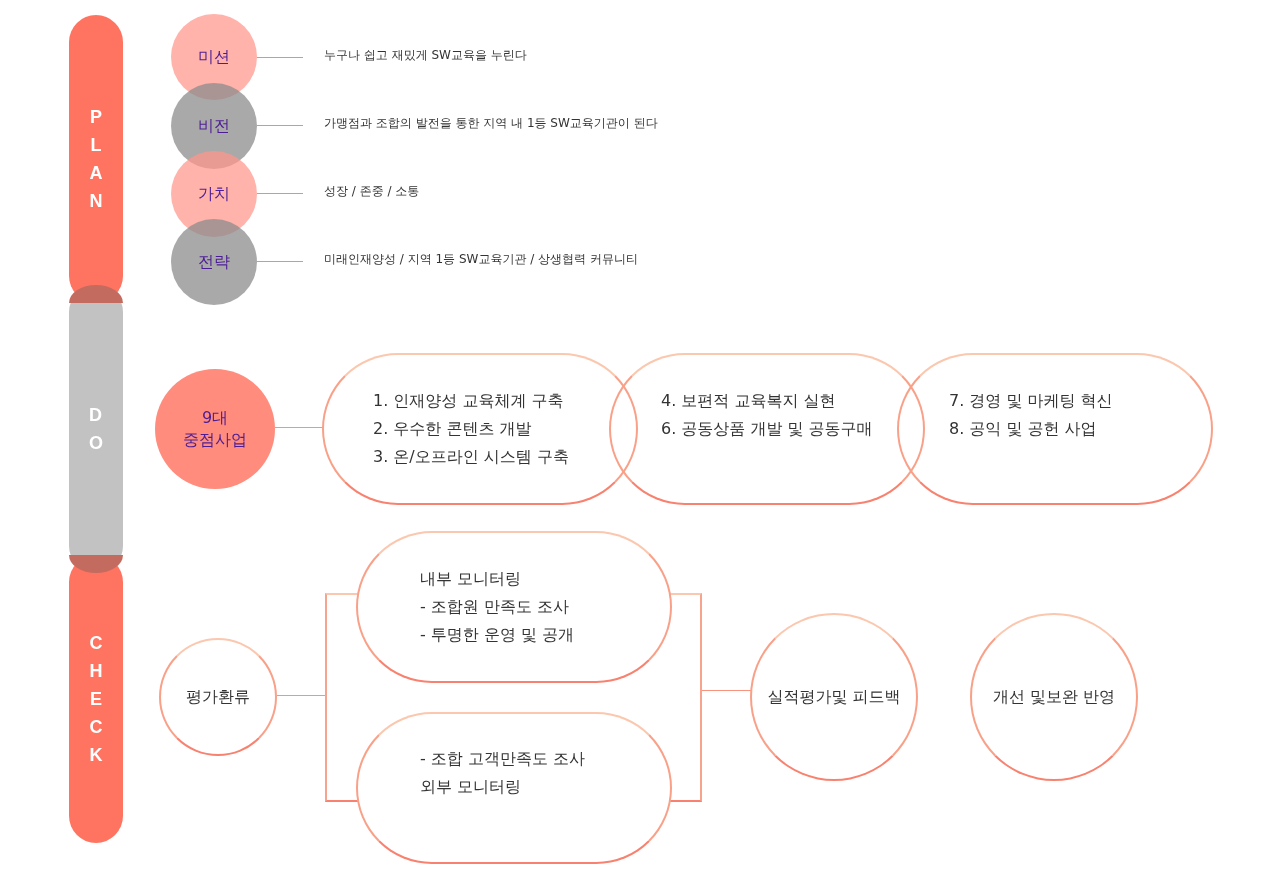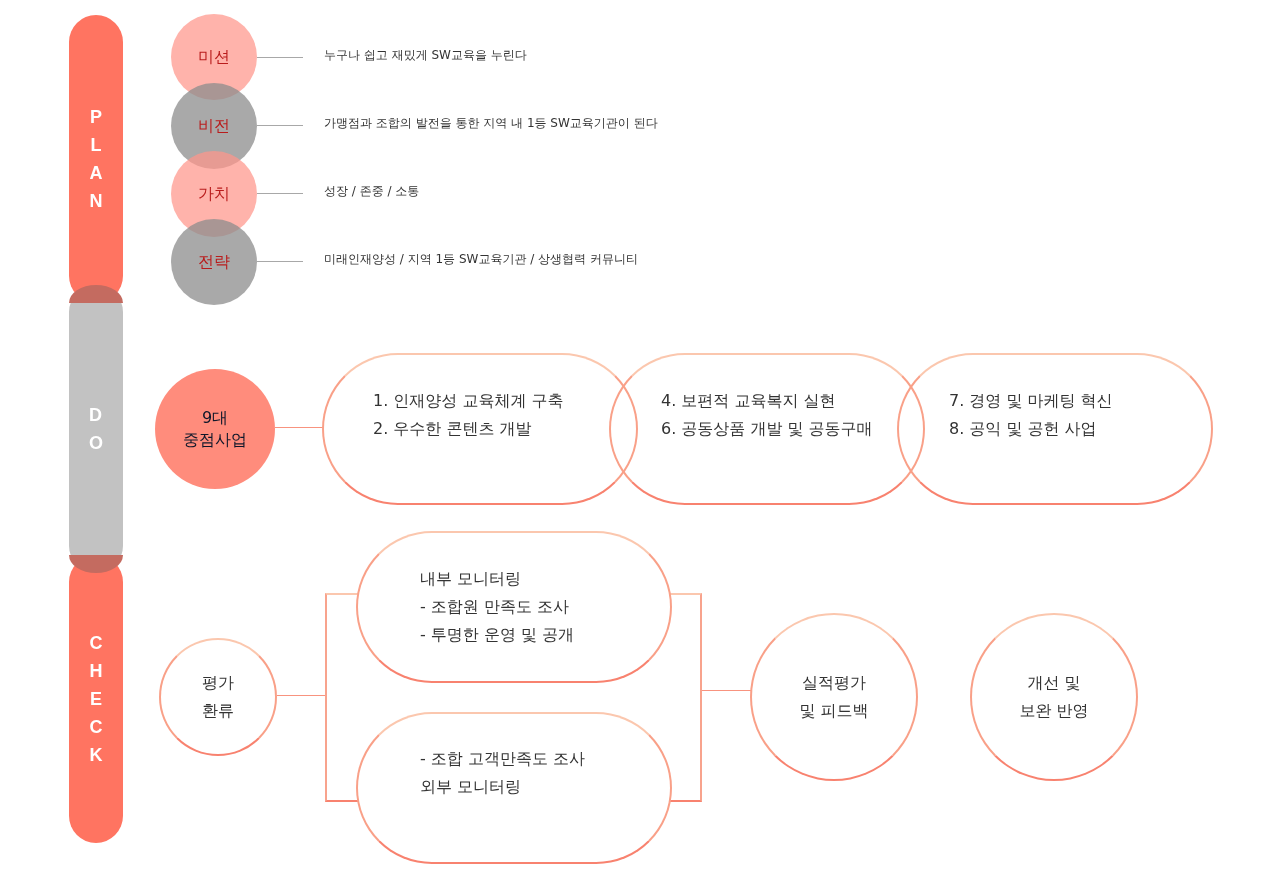--- a/index.html
+++ b/index.html
@@ -22,48 +22,48 @@
       background: #c46b60; z-index: 3;
       border-radius: 27px / 18px;
     }
     .overlap.o1 { top: 285px; border-radius: 27px 27px 0 0 / 18px 18px 0 0; height: 18px; }
     .overlap.o2 { top: 555px; border-radius: 0 0 27px 27px / 0 0 18px 18px; height: 18px; }
 
     
     .plan-circle {
       position: absolute; left: 171px; width: 86px; height: 86px; border-radius: 50%;
       display: flex; align-items: center; justify-content: center;
-      color: #b91c1c; font-size: 16px;
+      color: #4c1d95; font-size: 16px;
     }
     .plan-circle.pink { background: rgba(255, 150, 138, 0.72); }
     .plan-circle.gray { background: rgba(140, 140, 140, 0.75); }
     .plan-line { position: absolute; left: 257px; width: 46px; height: 1px; background: #a8a8a8; }
     .plan-text { position: absolute; left: 324px; font-size: 12px; color: #333; white-space: nowrap; }
 
     
     .do-circle {
       position: absolute; left: 155px; top: 369px; width: 120px; height: 120px; border-radius: 50%;
-      background: #ff8c7c; color: #0f172a; font-size: 16px; line-height: 22px;
+      background: #ff8c7c; color: #4c1d95; font-size: 16px; line-height: 22px;
       display: flex; flex-direction: column; align-items: center; justify-content: center; text-align: center;
     }
     .connector { position: absolute; height: 1px; background: #f8937f; }
     .pill {
       position: absolute; border-radius: 80px;
       border: 2px solid #f9a088;
       border-top-color: #fbc7ae; border-bottom-color: #f8826f;
     }
     .do-pill { top: 353px; width: 316px; height: 152px; }
     .pill-text { position: absolute; font-size: 16px; line-height: 28px; color: #333; white-space: nowrap; }
 
     
     .ring {
       position: absolute; border-radius: 50%;
       border: 2px solid #f9a088;
       border-top-color: #fbc7ae; border-bottom-color: #f8826f;
-      display: flex; flex-direction: column; align-items: center; justify-content: center;
+      display: flex; flex-direction: row; align-items: center; justify-content: center;
       text-align: center; font-size: 16px; line-height: 28px; color: #333;
     }
     .bracket {
       position: absolute; border: 2px solid #f8a38d;
       border-top-color: #fbc7ae; border-bottom-color: #f8826f;
     }
   </style>
 </head>
 <body>
 
@@ -118,20 +118,21 @@
 </div>
 <div class="connector" style="left:275px; top:427px; width:48px;"></div>
 
 <div class="pill do-pill" style="left:322px;"></div>
 <div class="pill do-pill" style="left:609px;"></div>
 <div class="pill do-pill" style="left:897px;"></div>
 
 <div class="pill-text" style="left:373px; top:387px;">
   <div>1. 인재양성 교육체계 구축</div>
   <div>2. 우수한 콘텐츠 개발</div>
+  <div>3. 온/오프라인 시스템 구축</div>
 </div>
 <div class="pill-text" style="left:661px; top:387px;">
   <div>4. 보편적 교육복지 실현</div>
   <div>6. 공동상품 개발 및 공동구매</div>
 </div>
 <div class="pill-text" style="left:949px; top:387px;">
   <div>7. 경영 및 마케팅 혁신</div>
   <div>8. 공익 및 공헌 사업</div>
 </div>
 

